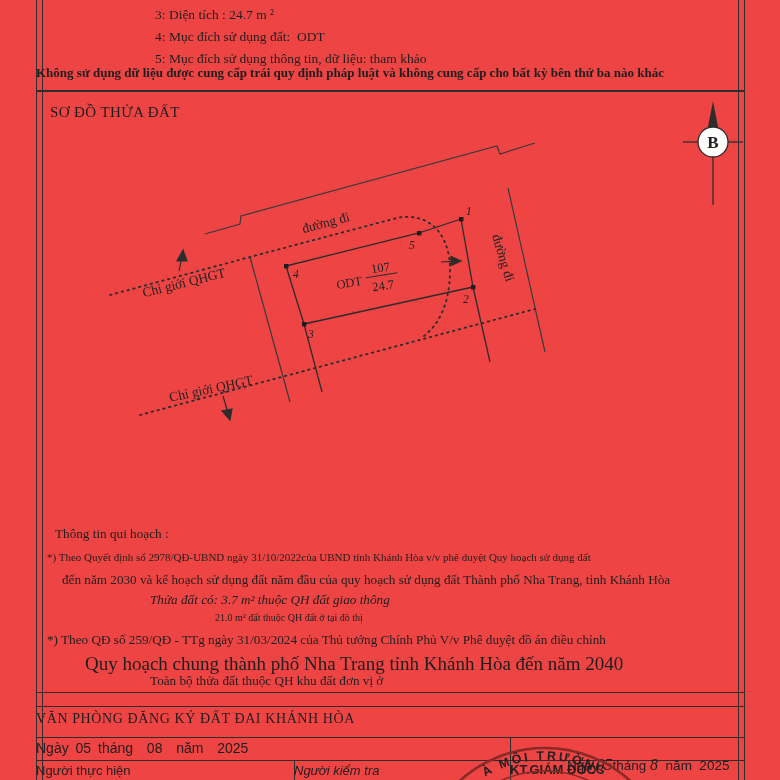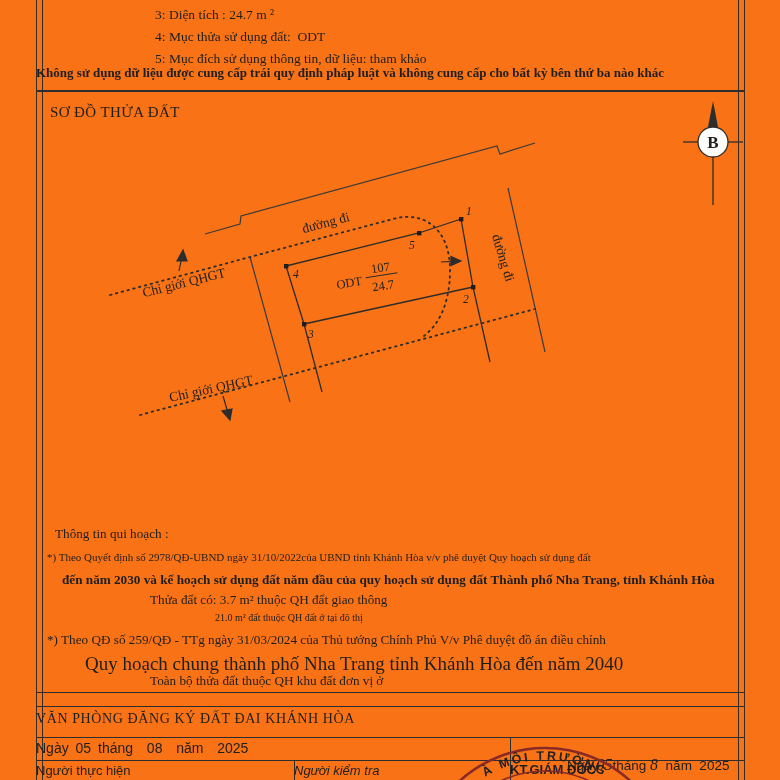--- a/index.html
+++ b/index.html
@@ -1,16 +1,16 @@
 <!DOCTYPE html>
 <html><head>
 <meta charset="utf-8">
 <style>
   html,body{margin:0;padding:0;background:#ffffff;}
-  .page{position:relative;width:780px;height:780px;background:#f97316;overflow:hidden;
+  .page{position:relative;width:780px;height:780px;background:#ef4444;overflow:hidden;
         font-family:"Liberation Serif","DejaVu Serif",serif;color:#1e1e1e;}
   .abs{position:absolute;}
   .t{position:absolute;white-space:pre;line-height:1.15;}
   .serif{font-family:"Liberation Serif","DejaVu Serif",serif;}
   .sans{font-family:"Liberation Sans","DejaVu Sans",sans-serif;}
   .vline{position:absolute;width:1.4px;background:#2d2d2d;}
   .hline{position:absolute;height:1.4px;background:#2d2d2d;}
   .center{}
   .hw{font-style:italic;font-family:"Liberation Serif",serif;font-size:16px;}
   svg text{fill:#222;}
@@ -19,21 +19,21 @@
 <body>
 
 <div class="page">
 
   <div class="vline" style="left:36px;top:0;height:780px;"></div>
   <div class="vline" style="left:42px;top:0;height:780px;"></div>
   <div class="vline" style="left:738px;top:0;height:780px;"></div>
   <div class="vline" style="left:744px;top:0;height:780px;"></div>
 
   <div class="t serif" style="left:155px;top:7px;font-size:13.5px;">3: Diện tích : 24.7 m ²</div>
-  <div class="t serif" style="left:155px;top:29px;font-size:13.5px;">4: Mục thửa sử dụng đất:  ODT</div>
+  <div class="t serif" style="left:155px;top:29px;font-size:13.5px;">4: Mục đích sử dụng đất:  ODT</div>
   <div class="t serif" style="left:155px;top:51px;font-size:13.5px;">5: Mục đích sử dụng thông tin, dữ liệu: tham khảo</div>
   <div class="t serif center" style="left:36px;top:66px;width:708px;font-size:13px;font-weight:bold;">Không sử dụng dữ liệu được cung cấp trái quy định pháp luật và không cung cấp cho bất kỳ bên thứ ba nào khác</div>
 
   <div class="hline" style="left:36px;top:90px;width:709px;height:2.4px;"></div>
 
   <div class="t serif" style="left:50px;top:104px;font-size:15px;letter-spacing:.4px;">SƠ ĐỒ THỬA ĐẤT</div>
 
   <svg class="abs" style="left:0;top:90px;" width="780" height="602" viewBox="0 90 780 602">
 
     <g stroke="#2d2d2d" stroke-width="1.3" fill="none">
@@ -95,22 +95,22 @@
       <text x="466" y="215">1</text>
       <text x="463" y="303">2</text>
       <text x="308" y="338">3</text>
       <text x="293" y="278">4</text>
       <text x="409" y="249">5</text>
     </g>
   </svg>
 
   <div class="t serif" style="left:55px;top:526px;font-size:13.2px;">Thông tin qui hoạch :</div>
   <div class="t serif" style="left:47px;top:551px;font-size:11px;">*) Theo Quyết định số 2978/QĐ-UBND ngày 31/10/2022của UBND tỉnh Khánh Hòa v/v phê duyệt Quy hoạch sử dụng đất</div>
-  <div class="t serif" style="left:62px;top:572px;font-size:13.2px;font-weight:bold;">đến năm 2030 và kế hoạch sử dụng đất năm đầu của quy hoạch sử dụng đất Thành phố Nha Trang, tỉnh Khánh Hòa</div>
-  <div class="t serif" style="left:150px;top:592px;font-size:13.2px;">Thửa đất có: 3.7 m² thuộc QH đất giao thông</div>
+  <div class="t serif" style="left:62px;top:572px;font-size:13.2px;">đến năm 2030 và kế hoạch sử dụng đất năm đầu của quy hoạch sử dụng đất Thành phố Nha Trang, tỉnh Khánh Hòa</div>
+  <div class="t serif" style="left:150px;top:592px;font-size:13.2px;font-style:italic;">Thửa đất có: 3.7 m² thuộc QH đất giao thông</div>
   <div class="t serif" style="left:215px;top:612px;font-size:10px;">21.0 m² đất thuộc QH đất ở tại đô thị</div>
   <div class="t serif" style="left:47px;top:632px;font-size:13.2px;">*) Theo QĐ số 259/QĐ - TTg ngày 31/03/2024 của Thủ tướng Chính Phủ V/v Phê duyệt đồ án điều chỉnh</div>
   <div class="t serif" style="left:85px;top:653px;font-size:19px;">Quy hoạch chung thành phố Nha Trang tỉnh Khánh Hòa đến năm 2040</div>
   <div class="t serif" style="left:150px;top:673px;font-size:13.2px;">Toàn bộ thửa đất thuộc QH khu đất đơn vị ở</div>
 
   <div class="hline" style="left:36px;top:692px;width:709px;"></div>
   <div class="hline" style="left:36px;top:706px;width:709px;"></div>
   <div class="hline" style="left:36px;top:737px;width:709px;"></div>
   <div class="hline" style="left:36px;top:760px;width:709px;"></div>
   <div class="vline" style="left:510px;top:737px;height:43px;"></div>

